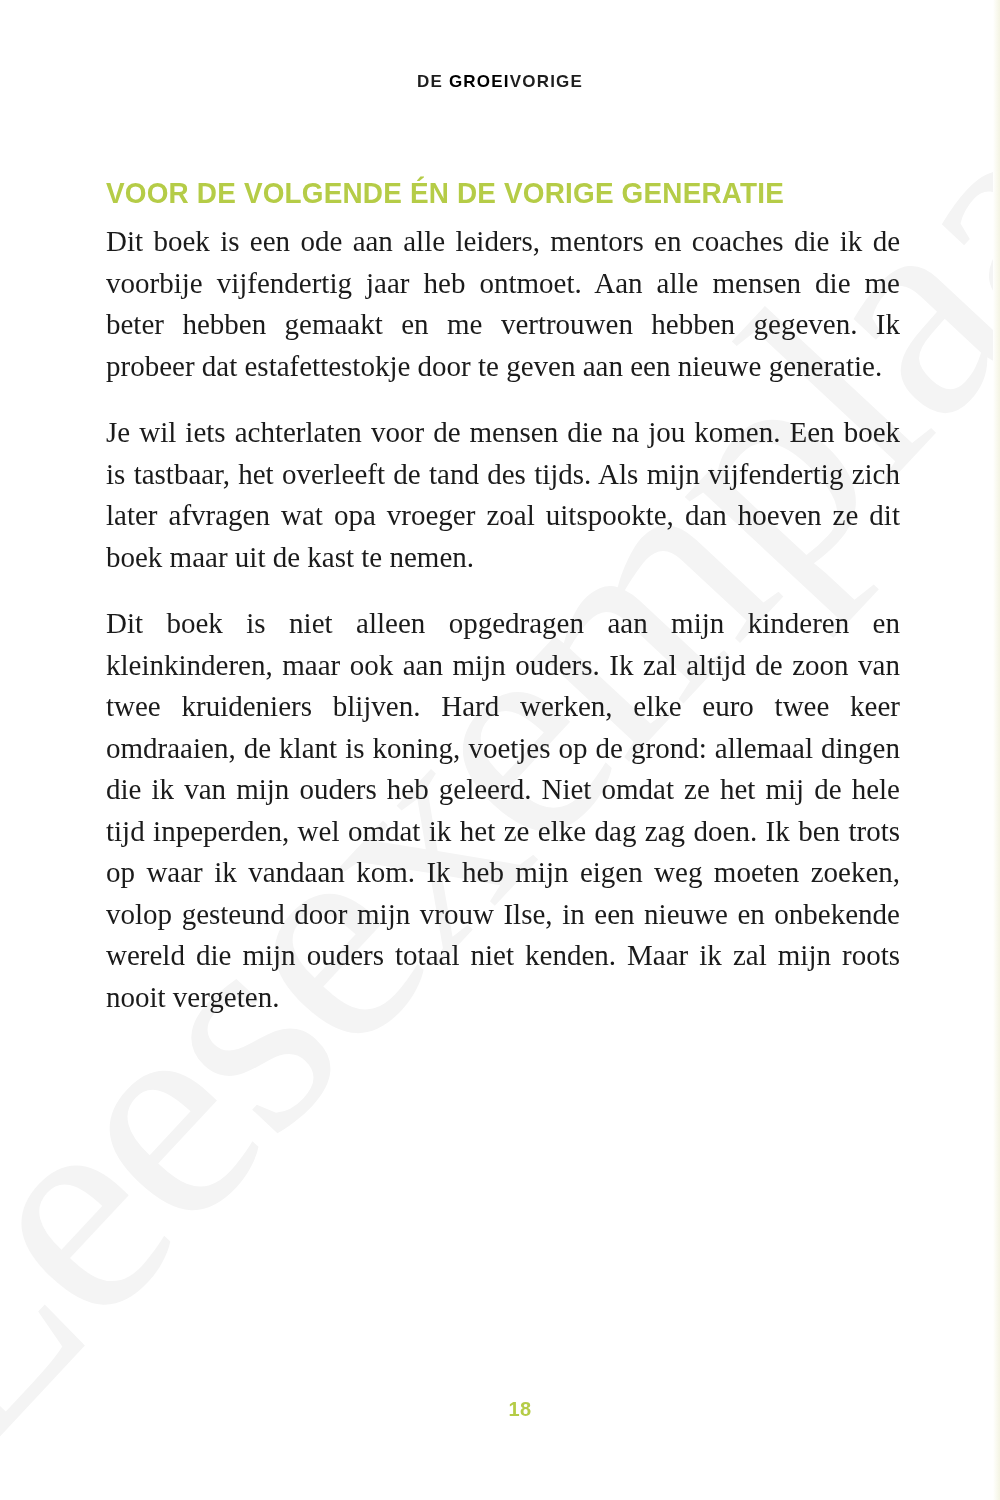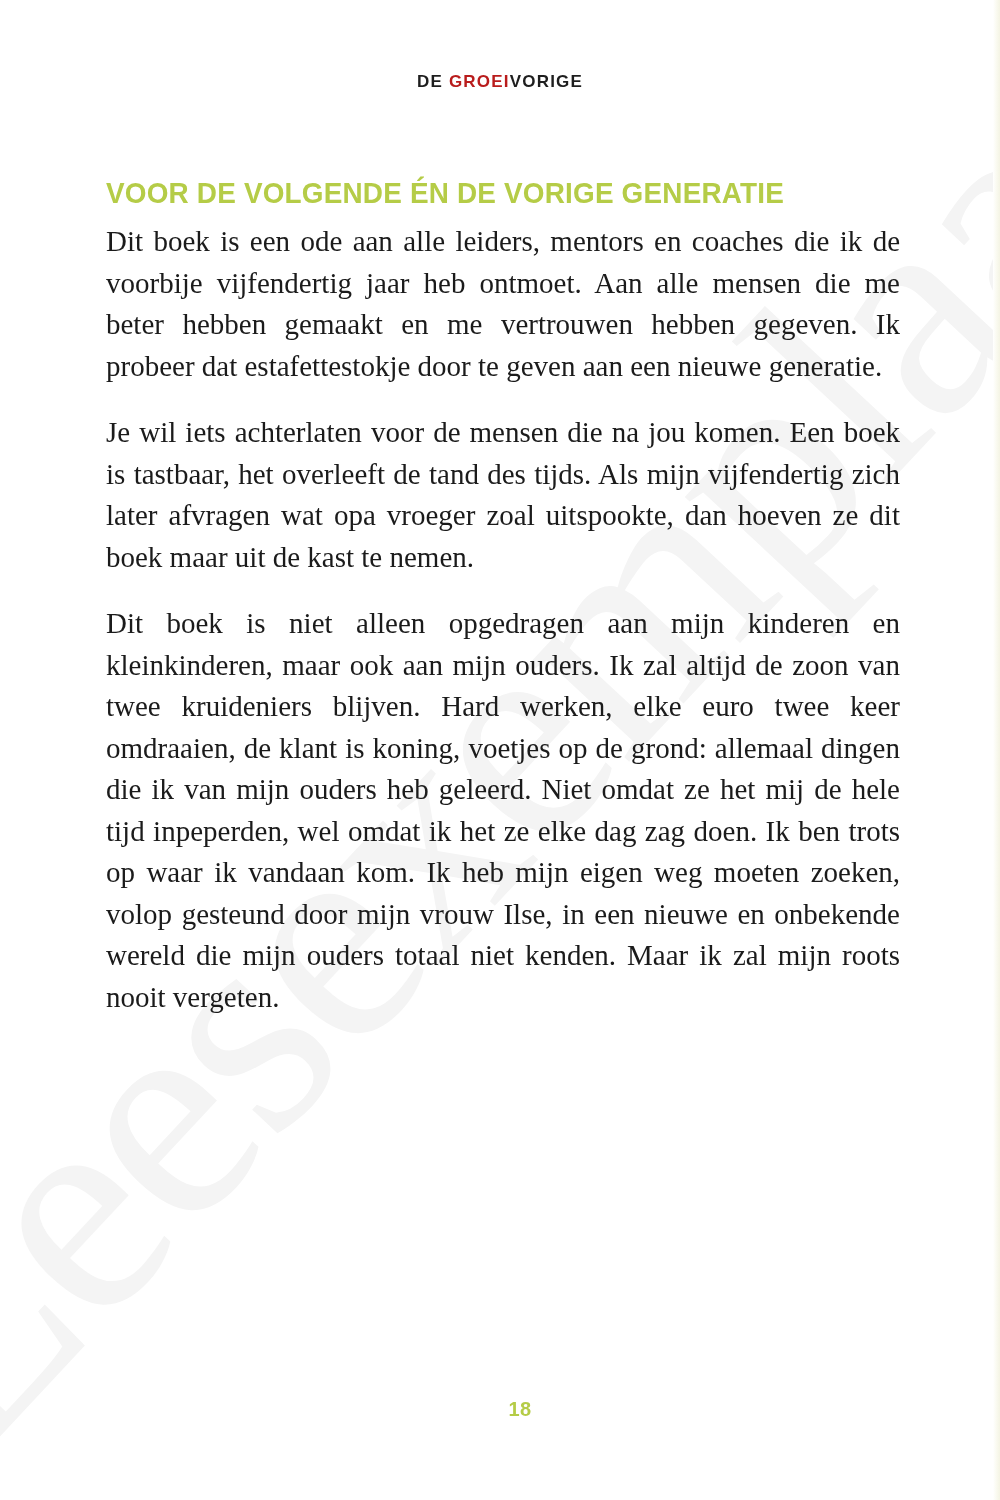--- a/index.html
+++ b/index.html
@@ -64,21 +64,21 @@
     width: 1000px;
     text-align: center;
     z-index: 3;
     font-family: "Liberation Sans Narrow", "Liberation Sans", sans-serif;
     font-size: 17px;
     font-weight: 700;
     letter-spacing: 1.2px;
     color: #1e1e1e;
   }
   .running-head .rh-accent {
-    color: #b91c1c;
+    color: #000000;
   }
 
   
   .content {
     position: absolute;
     left: 106px;
     top: 16px;
     width: 794px;
     z-index: 2;
   }

